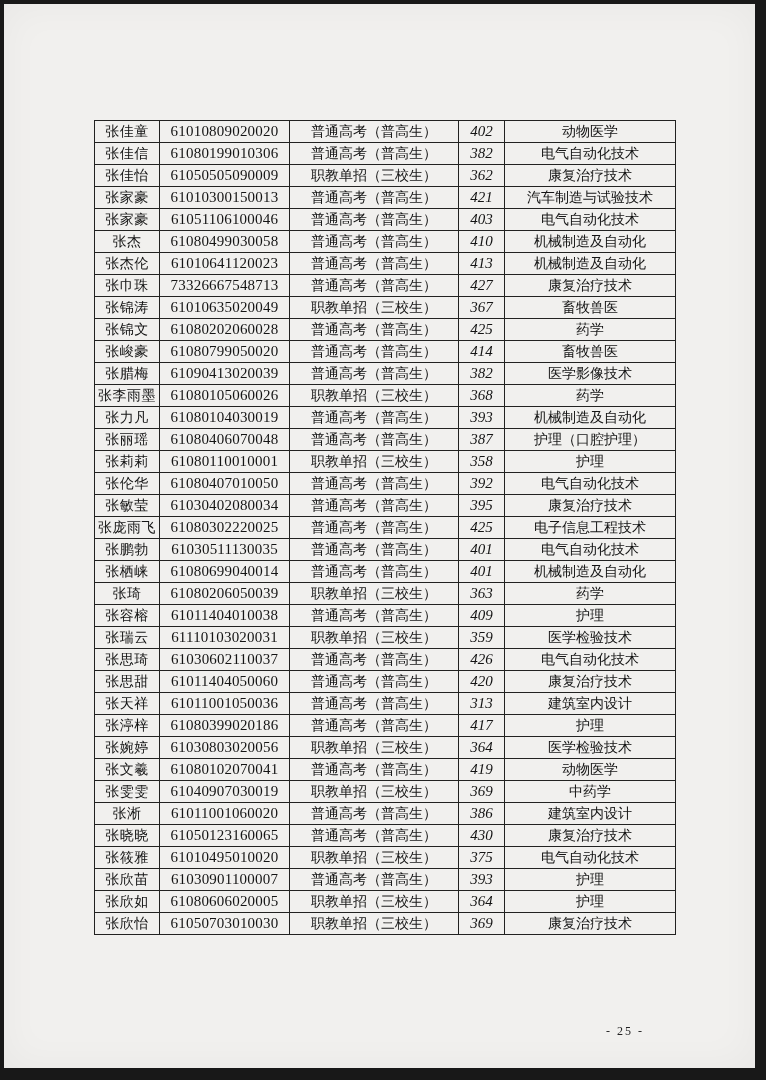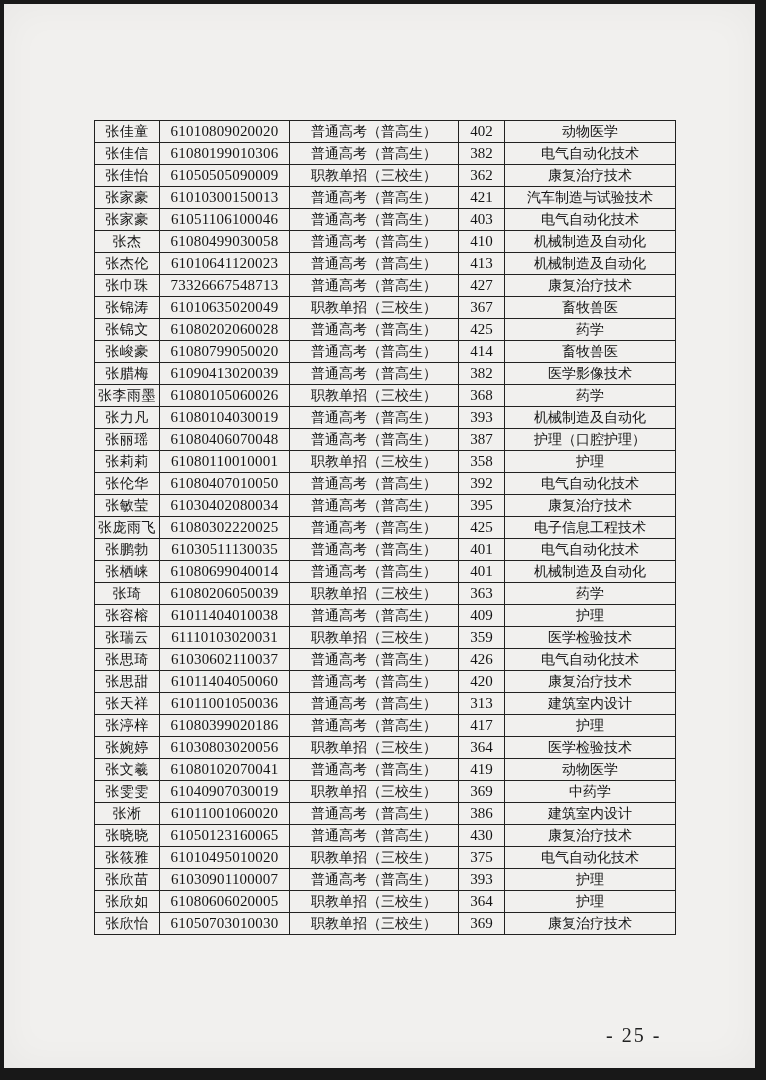--- a/index.html
+++ b/index.html
@@ -39,28 +39,28 @@
     text-align: center;
     vertical-align: middle;
     height: 21px;
     padding: 0;
     overflow: hidden;
     white-space: nowrap;
   }
   td.c-name  { width: 64px;  letter-spacing: 0.5px; }
   td.c-id    { width: 129px; font-size: 15px; font-family: "Liberation Serif", serif; letter-spacing: 0.2px; }
   td.c-type  { width: 168px; }
-  td.c-score { width: 45px;  font-size: 15px; }
+  td.c-score { width: 45px;  font-size: 15px; font-style: italic; }
   td.c-major { width: 170px; }
   .page-number {
     position: absolute;
     left: 606px;
     top: 1024px;
     width: 80px;
-    font-size: 20px;
+    font-size: 12px;
     color: #222;
     letter-spacing: 2px;
     font-family: "Liberation Serif", serif;
   }
 </style>
 </head>
 <body>
 
 <div class="paper">
 

